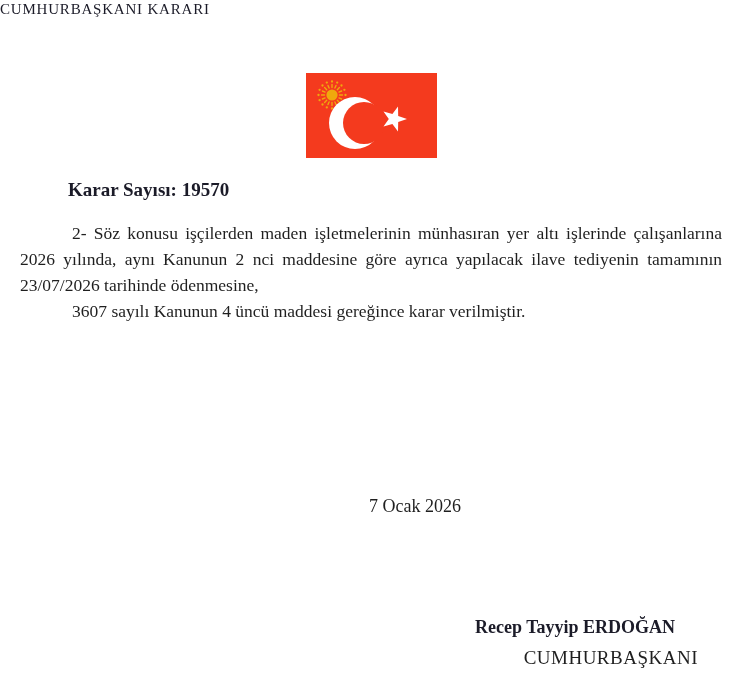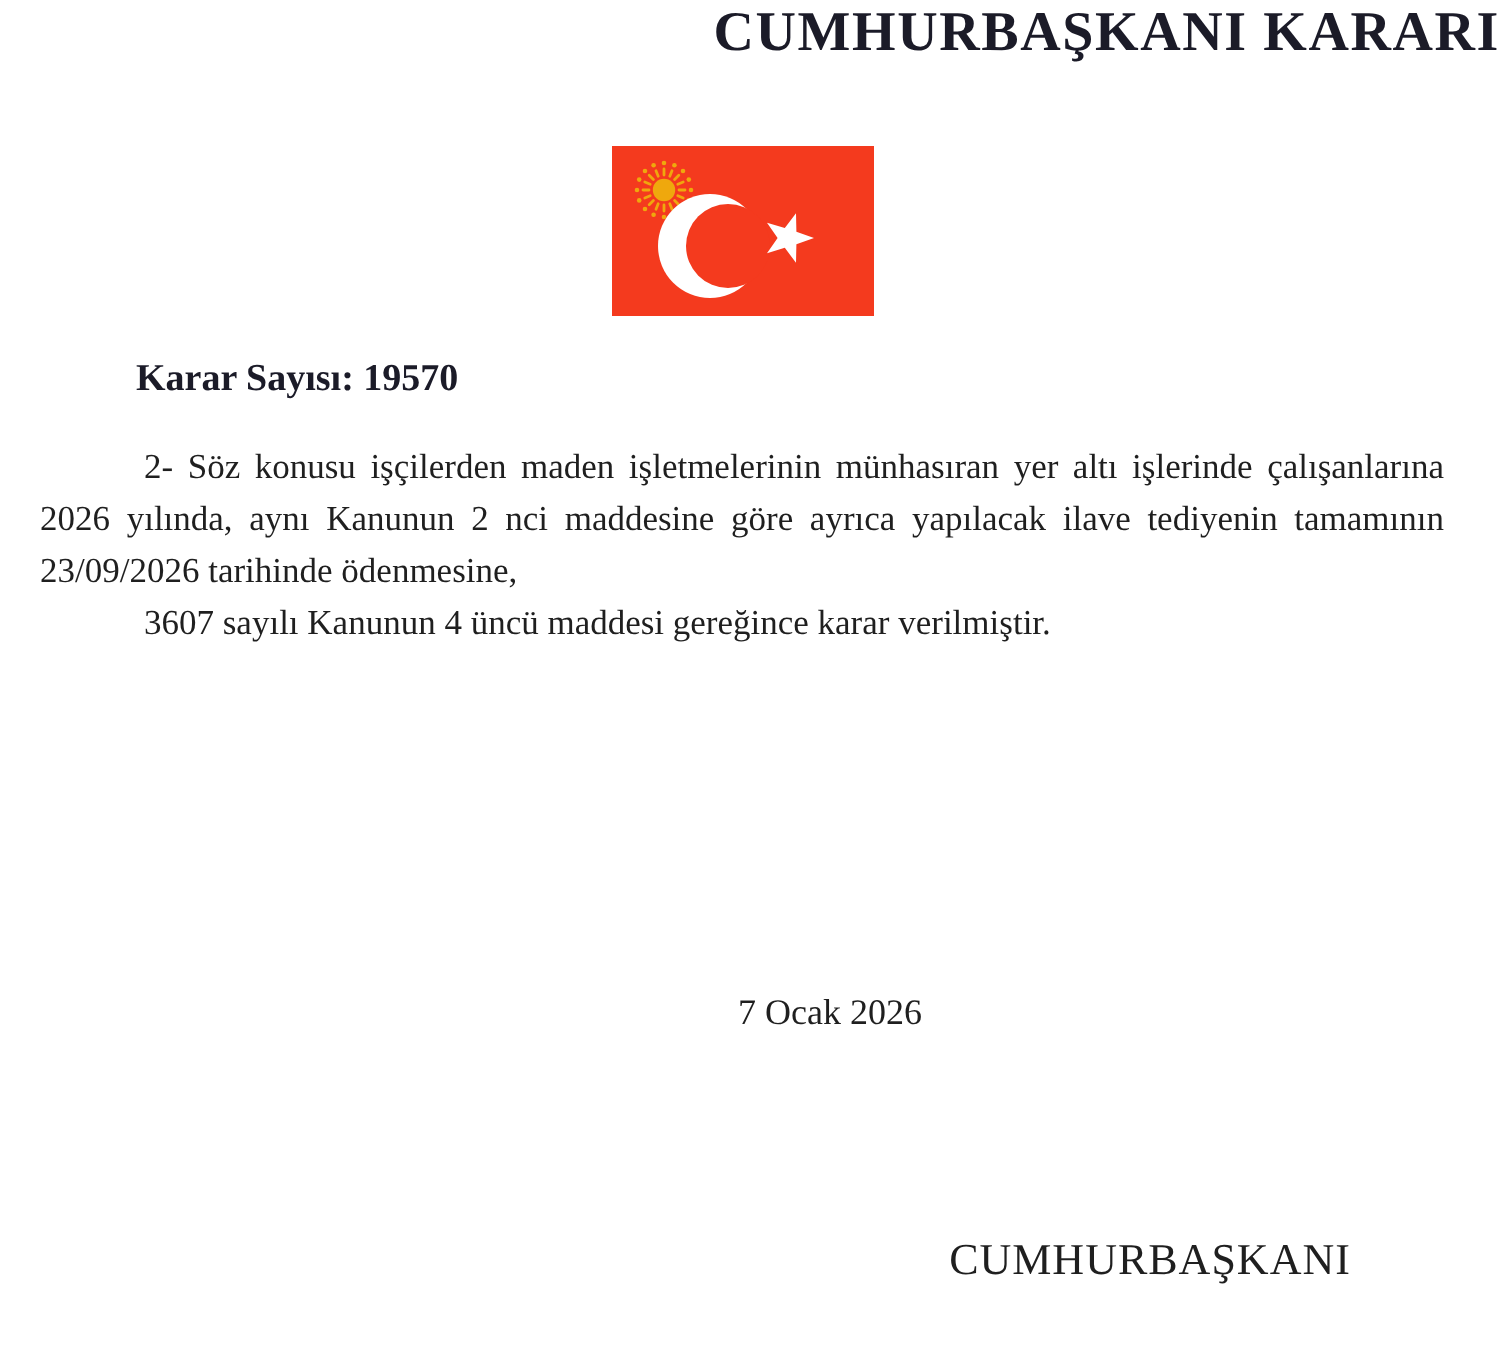--- a/index.html
+++ b/index.html
@@ -14,23 +14,23 @@
     background: var(--page-bg, #ffffff);
     font-family: "Liberation Serif", "DejaVu Serif", serif;
     color: var(--body-text, #1f1f1f);
     overflow: hidden;
   }
   .doc-title {
     position: absolute;
     top: 1px;
     left: 0;
     width: 100%;
-    text-align: right;
-    font-size: 28px;
-    font-weight: bold;
+    text-align: left;
+    font-size: 15px;
+    font-weight: normal;
     letter-spacing: 0.8px;
     color: var(--heading-text, #1b1b28);
   }
   .flag-wrap {
     position: absolute;
     left: 306px;
     top: 73px;
     width: 131px;
     height: 85px;
   }
@@ -78,24 +78,25 @@
     width: 246px;
     text-align: center;
   }
   .signature-name {
     font-size: 18px;
     font-weight: bold;
     color: var(--heading-text, #1b1b28);
     margin: 0 0 9px 0;
   }
   .signature-title {
-    font-size: 22px;
+    font-size: 19px;
     letter-spacing: 0.5px;
     color: var(--body-text, #1f1f1f);
     margin: 0;
+    text-align: right;
   }
 </style>
 </head>
 <body>
 
 <div class="page">
 
   <div class="doc-title">CUMHURBAŞKANI KARARI</div>
 
   <div class="flag-wrap">
@@ -146,23 +147,24 @@
       <circle class="flag-white-fill" cx="49" cy="50" r="26"></circle>
       <circle class="flag-red-fill" cx="58" cy="50" r="21"></circle>
 
       <polygon class="flag-white-fill" points="101,46 92.2,49.1 92,58.4 86.4,50.9 77.5,53.6 82.8,46 77.5,38.4 86.4,41 92,33.6 92.2,42.9"></polygon>
     </svg>
   </div>
 
   <div class="decision-number">Karar Sayısı: 19570</div>
 
   <div class="body-text">
-    <p>2- Söz konusu işçilerden maden işletmelerinin münhasıran yer altı işlerinde çalışanlarına 2026 yılında, aynı Kanunun 2 nci maddesine göre ayrıca yapılacak ilave tediyenin tamamının 23/09/2026 tarihinde ödenmesine,</p>
+    <p>2- Söz konusu işçilerden maden işletmelerinin münhasıran yer altı işlerinde çalışanlarına 2026 yılında, aynı Kanunun 2 nci maddesine göre ayrıca yapılacak ilave tediyenin tamamının 23/07/2026 tarihinde ödenmesine,</p>
     <p>3607 sayılı Kanunun 4 üncü maddesi gereğince karar verilmiştir.</p>
   </div>
 
   <div class="doc-date">7 Ocak 2026</div>
 
   <div class="signature-block">
+    <p class="signature-name">Recep Tayyip ERDOĞAN</p>
     <p class="signature-title">CUMHURBAŞKANI</p>
   </div>
 
 </div>
 
 </body></html>

